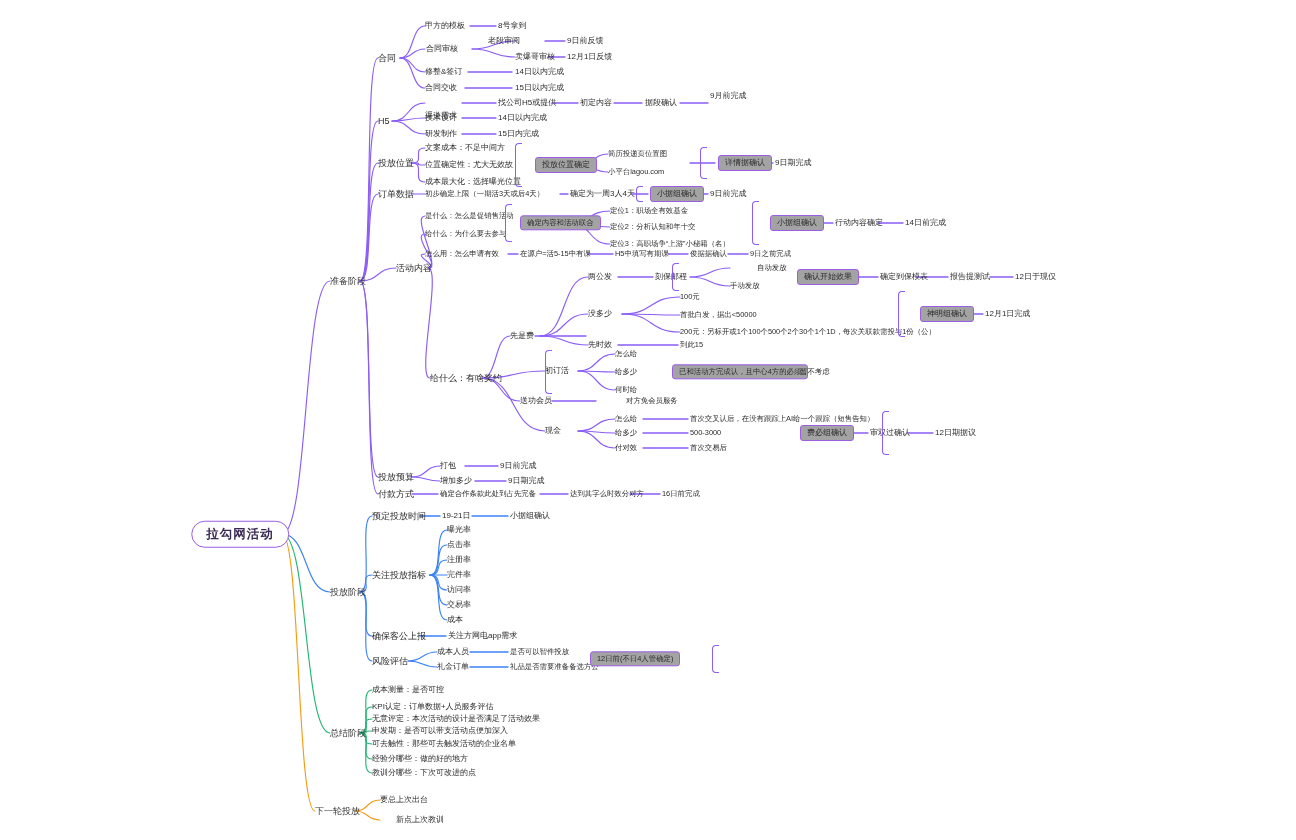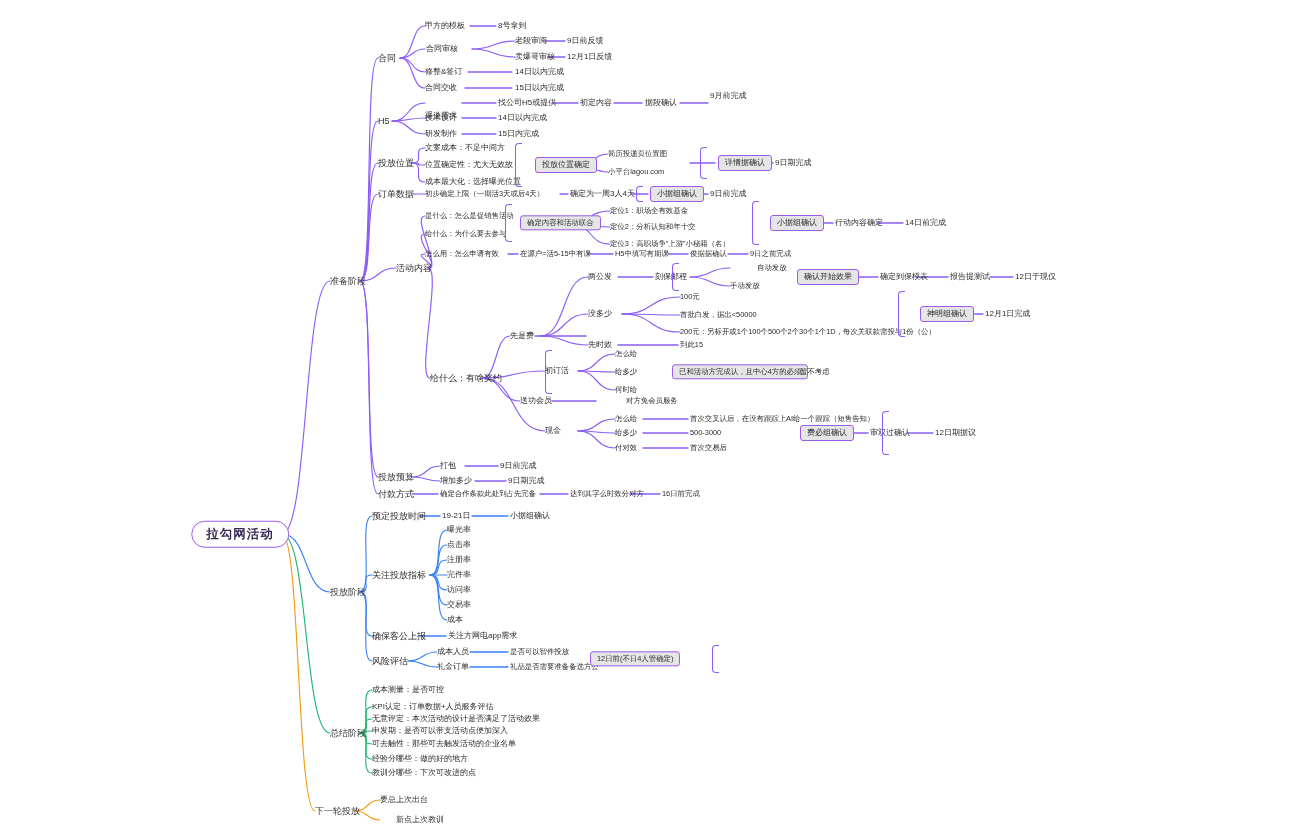--- a/index.html
+++ b/index.html
@@ -10,21 +10,21 @@
   .node{position:absolute;white-space:nowrap;line-height:1;
         transform:translateY(-50%);color:#2b2b2b;}
   .node.root{
     transform:translate(-50%,-50%);
     border:1.6px solid #9b5de5;border-radius:14px;
     padding:6px 14px;background:#fff;color:#3a2a55;
     font-size:12.5px;font-weight:bold;letter-spacing:1px;
   }
   .node.boxed{
     border:1.2px solid #9b5de5;border-radius:3px;
-    padding:3px 6px;background:#e5e5e5;
+    padding:3px 6px;background:#a3a3a3;
   }
   .node.t9{font-size:8px;}
   .node.t8{font-size:7.4px;}
   .node.main{font-size:9px;}
   .brace{position:absolute;color:#9b5de5;font-size:10px;
          transform:translateY(-50%);}
 </style>
 </head>
 <body>
 
@@ -155,21 +155,21 @@
   <div id="layer">
       <div class="node root" style="left: 240px; top: 534px;">拉勾网活动</div>
       <div class="node main" style="left: 330px; top: 281px; color: rgb(51, 51, 51);">准备阶段</div>
       <div class="node main" style="left: 330px; top: 592px; color: rgb(51, 51, 51);">投放阶段</div>
       <div class="node main" style="left: 330px; top: 733px; color: rgb(51, 51, 51);">总结阶段</div>
       <div class="node main" style="left: 315px; top: 811px; color: rgb(51, 51, 51);">下一轮投放</div>
       <div class="node main" style="left: 378px; top: 58px;">合同</div>
       <div class="node t9" style="left: 425px; top: 26px;">甲方的模板</div>
       <div class="node t9" style="left: 498px; top: 26px;">8号拿到</div>
       <div class="node t9" style="left: 407px; top: 49px; margin-left: 19px;">合同审核</div>
-      <div class="node t9" style="left: 515px; top: 41px;">老段审阅</div>
+      <div class="node t9" style="left: 488px; top: 41px;">老段审阅</div>
       <div class="node t9" style="left: 567px; top: 41px;">9日前反馈</div>
       <div class="node t9" style="left: 515px; top: 57px;">卖爆哥审核</div>
       <div class="node t9" style="left: 567px; top: 57px;">12月1日反馈</div>
       <div class="node t9" style="left: 425px; top: 72px;">修整&amp;签订</div>
       <div class="node t9" style="left: 515px; top: 72px;">14日以内完成</div>
       <div class="node t9" style="left: 425px; top: 88px;">合同交收</div>
       <div class="node t9" style="left: 515px; top: 88px;">15日以内完成</div>
       <div class="node main" style="left: 378px; top: 121px;">H5</div>
       <div class="node t9" style="left: 425px; top: 116px;">渠道需求</div>
       <div class="node t9" style="left: 498px; top: 103px;">找公司H5或提供</div>

